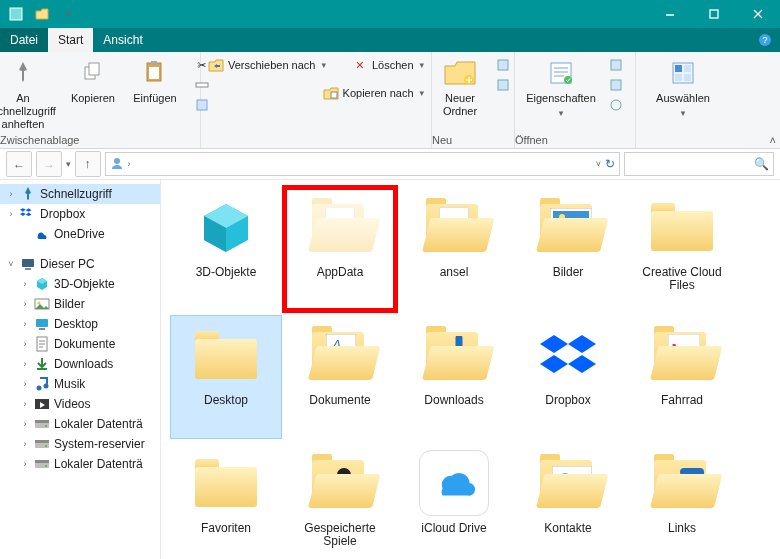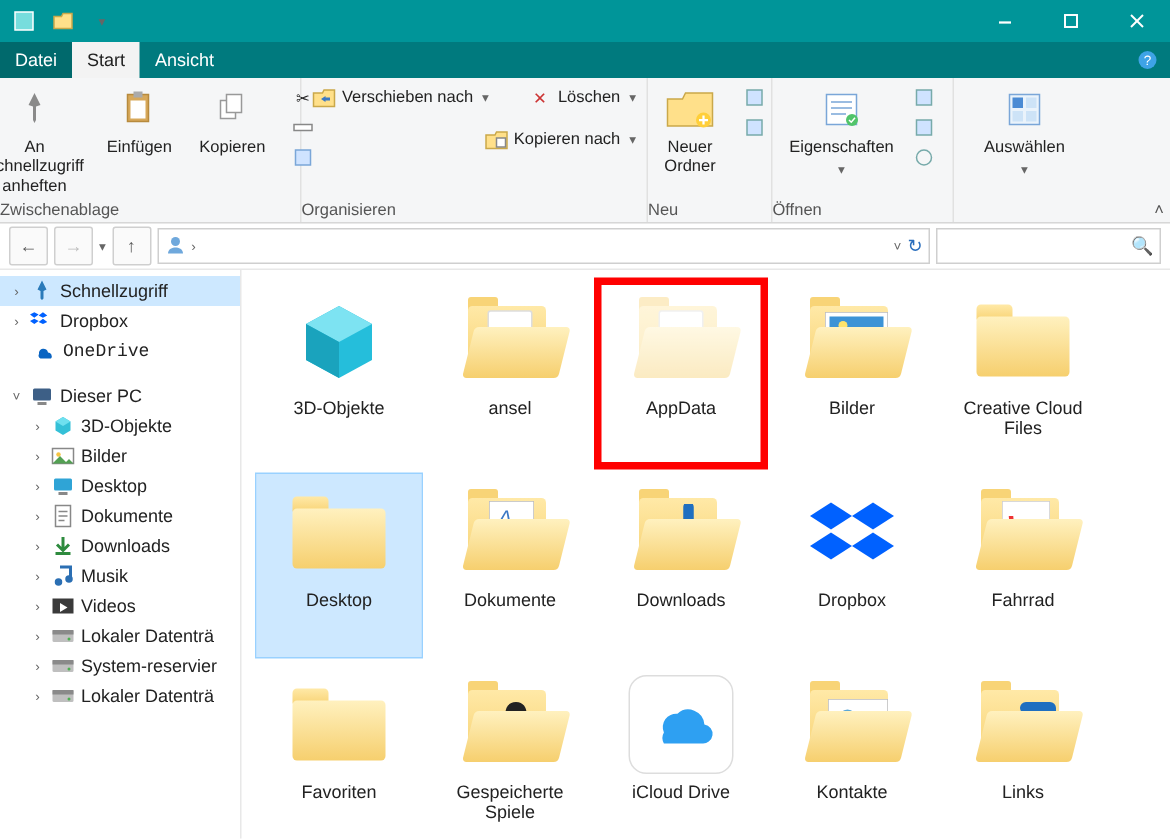--- a/index.html
+++ b/index.html
@@ -121,37 +121,37 @@
         <div class="ic">
             <svg width="26" height="26" viewBox="0 0 26 26">
               <path d="M13 2l4 8-3 1v9l-1 2-1-2v-9l-3-1z" fill="#8a8a8a"></path>
             </svg>
           </div>
         <span style="white-space:pre-line">An Schnellzugriff
 anheften</span>
       </div>
       <div class="bigbtn">
         <div class="ic">
+            <svg width="24" height="24" viewBox="0 0 24 24">
+              <rect x="4" y="6" width="10" height="12" fill="#fff" stroke="#999"></rect>
+              <rect x="8" y="2" width="10" height="12" fill="#fff" stroke="#999"></rect>
+            </svg>
+          </div>
+        <span>Kopieren</span>
+      </div>
+      <div class="bigbtn">
+        <div class="ic">
             <svg width="24" height="28" viewBox="0 0 24 28">
               <rect x="4" y="4" width="14" height="18" fill="#d7a85a" stroke="#b78a3d"></rect>
               <rect x="8" y="2" width="6" height="4" fill="#aaa"></rect>
               <rect x="6" y="8" width="10" height="12" fill="#fff"></rect>
             </svg>
           </div>
         <span>Einfügen</span>
       </div>
-      <div class="bigbtn">
-        <div class="ic">
-            <svg width="24" height="24" viewBox="0 0 24 24">
-              <rect x="4" y="6" width="10" height="12" fill="#fff" stroke="#999"></rect>
-              <rect x="8" y="2" width="10" height="12" fill="#fff" stroke="#999"></rect>
-            </svg>
-          </div>
-        <span>Kopieren</span>
-      </div>
       <div class="smbtns" style="padding-left:2px">
         <div class="smbtn">
             <span class="ic">✂</span>
           </div>
         <div class="smbtn">
             <span class="ic">
               <svg width="14" height="14">
                 <rect x="1" y="5" width="12" height="4" fill="#fff" stroke="#888"></rect>
               </svg>
             </span>
@@ -193,21 +193,20 @@
               <svg width="16" height="14">
                 <path d="M1 4h6l1-2h7v11H1z" fill="#ffe08a" stroke="#caa84a"></path>
                 <rect x="8" y="6" width="6" height="6" fill="#fff" stroke="#888"></rect>
               </svg>
             </span>
           <span>Kopieren nach</span>
             <span class="chev ddarrow">▾</span>
         </div>
       </div>
     </div>
-    <div class="label">Organisieren</div>
   </div>
 
   <div class="rg" style="width:82px">
     <div class="buttons">
       <div class="bigbtn">
         <div class="ic">
             <svg width="34" height="30" viewBox="0 0 34 30">
               <path d="M2 8h10l2-4h18v22H2z" fill="#ffe08a" stroke="#caa84a"></path>
               <circle cx="26" cy="22" r="5" fill="#ffcf3a"></circle>
               <path d="M26 19v6M23 22h6" stroke="#fff" stroke-width="1.5"></path>
@@ -333,21 +332,21 @@
       </div>
       <div class="tnode" style="padding-left: 6px;">
         <span class="tw">›</span>
         <span class="tico">
           <svg width="16" height="16">
             <path d="M4 3l4 2-4 3-4-3zM12 3l4 3-4 2-4-2zM4 9l4 2-4 3-4-3zM12 9l4 3-4 2-4-2z" transform="scale(.72)" fill="#0061ff"></path>
           </svg>
         </span>
         <span>Dropbox</span>
       </div>
-      <div class="tnode" style="padding-left: 8px; font-family: Liberation Mono, monospace;">
+      <div class="tnode" style="padding-left: 20px;">
         <span class="tw"></span>
         <span class="tico">
           <svg width="16" height="12">
             <path d="M4 8a3 3 0 016-1 2.5 2.5 0 012 4H5a2 2 0 01-1-3z" fill="#0a64c2"></path>
           </svg>
         </span>
         <span>OneDrive</span>
       </div>
       <div class="sep"></div>
       <div class="tnode" style="padding-left: 6px;">
@@ -471,41 +470,41 @@
         <div class="item">
           <div class="thumb">
             <svg width="60" height="58" viewBox="0 0 60 58">
               <path d="M30 6l22 12v24L30 54 8 42V18z" fill="#25bedb"></path>
               <path d="M30 6l22 12-22 12L8 18z" fill="#7de3f2"></path>
               <path d="M30 30v24L8 42V18z" fill="#1aa3bd"></path>
             </svg>
           </div>
           <div class="caption">3D-Objekte</div>
         </div>
-        <div class="item">
-          <div class="thumb">
-            <div class="folder-open">
+        <div class="item highlight">
+          <div class="thumb">
+            <div class="folder-open hidden-folder">
               <div class="tab"></div>
               <div class="back"></div>
               <div class="doc-inside"></div>
               <div class="front"></div>
             </div>
           </div>
+          <div class="caption">AppData</div>
+        </div>
+        <div class="item">
+          <div class="thumb">
+            <div class="folder-open">
+              <div class="tab"></div>
+              <div class="back"></div>
+              <div class="doc-inside"></div>
+              <div class="front"></div>
+            </div>
+          </div>
           <div class="caption">ansel</div>
-        </div>
-        <div class="item highlight">
-          <div class="thumb">
-            <div class="folder-open hidden-folder">
-              <div class="tab"></div>
-              <div class="back"></div>
-              <div class="doc-inside"></div>
-              <div class="front"></div>
-            </div>
-          </div>
-          <div class="caption">AppData</div>
         </div>
         <div class="item">
           <div class="thumb">
             <div class="folder-open">
               <div class="tab"></div>
               <div class="back"></div>
               <svg style="position:absolute;left:14px;top:6px" width="42" height="32">
                 <rect width="42" height="32" fill="#fff" stroke="#bbb"></rect>
                 <rect x="3" y="3" width="36" height="20" fill="#3d93d6"></rect>
                 <path d="M3 23l10-9 9 9 6-5 11 10H3z" fill="#2c7a3f"></path>

